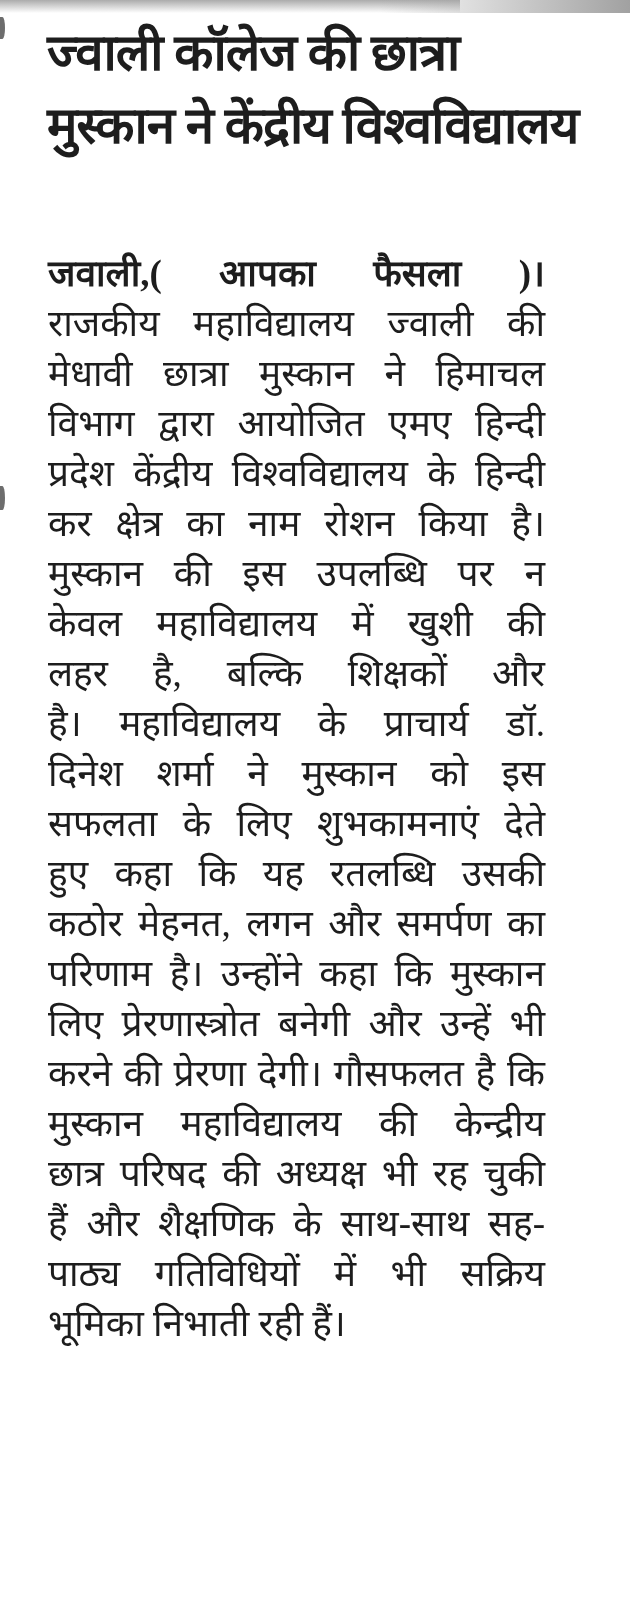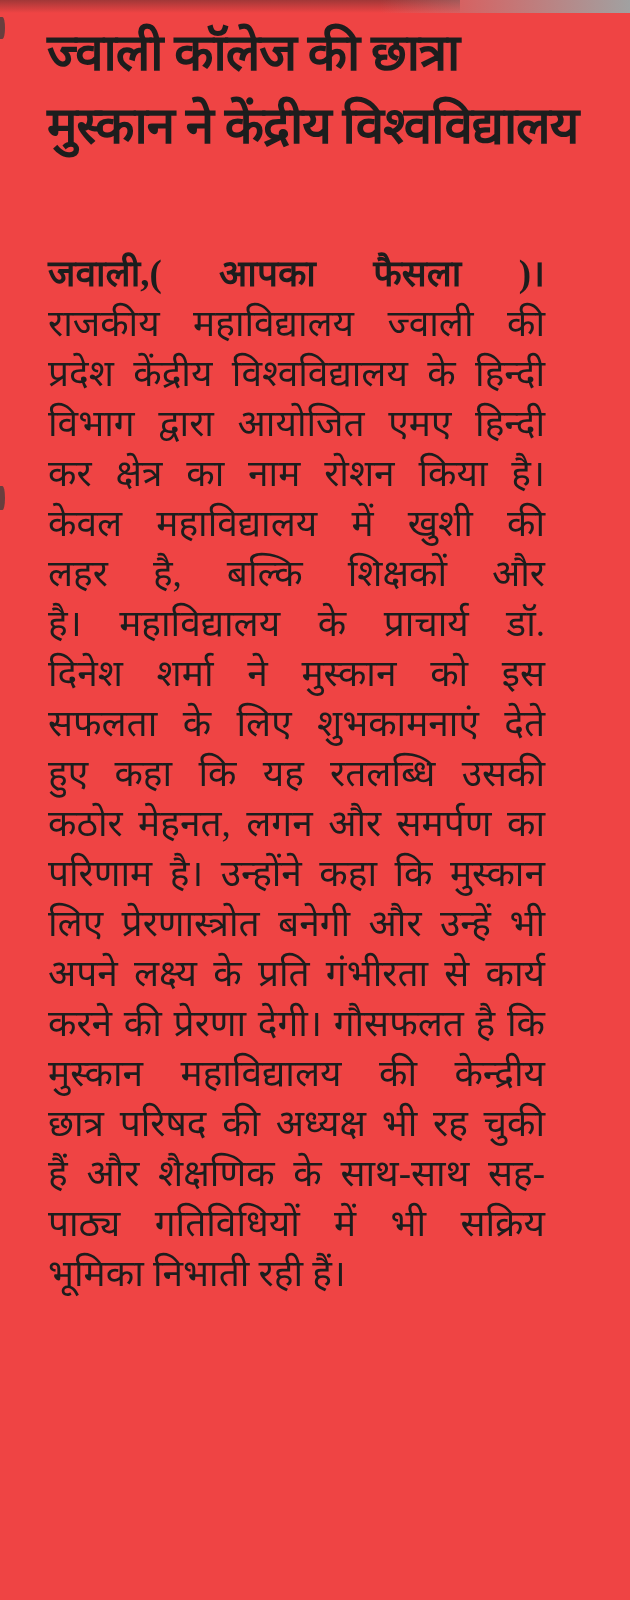--- a/index.html
+++ b/index.html
@@ -5,21 +5,21 @@
   html, body {
     margin: 0;
     padding: 0;
     background: #777;
   }
   .page {
     position: relative;
     width: 630px;
     height: 1600px;
     margin: 0 auto;
-    background: #ef4444;
+    background: #ffffff;
     overflow: hidden;
     color: #1d1d1d;
     font-family: "Liberation Serif", serif;
     -webkit-font-smoothing: antialiased;
   }
   
   .top-shade {
     position: absolute;
     top: 0; left: 0;
     width: 460px; height: 13px;
@@ -92,33 +92,34 @@
   <div class="edge-mark edge-mark-2"></div>
 
   <div class="headline">
     <div class="h-line">ज्वाली कॉलेज की छात्रा</div>
     <div class="h-line">मुस्कान ने केंद्रीय विश्वविद्यालय</div>
   </div>
 
   <div class="body-col">
     <div class="b-line dateline">जवाली,( आपका फैसला )।</div>
     <div class="b-line">राजकीय महाविद्यालय ज्वाली की</div>
+    <div class="b-line">मेधावी छात्रा मुस्कान ने हिमाचल</div>
+    <div class="b-line">विभाग द्वारा आयोजित एमए हिन्दी</div>
     <div class="b-line">प्रदेश केंद्रीय विश्वविद्यालय के हिन्दी</div>
-    <div class="b-line">विभाग द्वारा आयोजित एमए हिन्दी</div>
     <div class="b-line">कर क्षेत्र का नाम रोशन किया है।</div>
+    <div class="b-line">मुस्कान की इस उपलब्धि पर न</div>
     <div class="b-line">केवल महाविद्यालय में खुशी की</div>
     <div class="b-line">लहर है, बल्कि शिक्षकों और</div>
     <div class="b-line">है। महाविद्यालय के प्राचार्य डॉ.</div>
     <div class="b-line">दिनेश शर्मा ने मुस्कान को इस</div>
     <div class="b-line">सफलता के लिए शुभकामनाएं देते</div>
     <div class="b-line">हुए कहा कि यह रतलब्धि उसकी</div>
     <div class="b-line">कठोर मेहनत, लगन और समर्पण का</div>
     <div class="b-line">परिणाम है। उन्होंने कहा कि मुस्कान</div>
     <div class="b-line">लिए प्रेरणास्त्रोत बनेगी और उन्हें भी</div>
-    <div class="b-line">अपने लक्ष्य के प्रति गंभीरता से कार्य</div>
     <div class="b-line">करने की प्रेरणा देगी। गौसफलत है कि</div>
     <div class="b-line">मुस्कान महाविद्यालय की केन्द्रीय</div>
     <div class="b-line">छात्र परिषद की अध्यक्ष भी रह चुकी</div>
     <div class="b-line">हैं और शैक्षणिक के साथ-साथ सह-</div>
     <div class="b-line">पाठ्य गतिविधियों में भी सक्रिय</div>
     <div class="b-line last">भूमिका निभाती रही हैं।</div>
   </div>
 
 </div>
 

